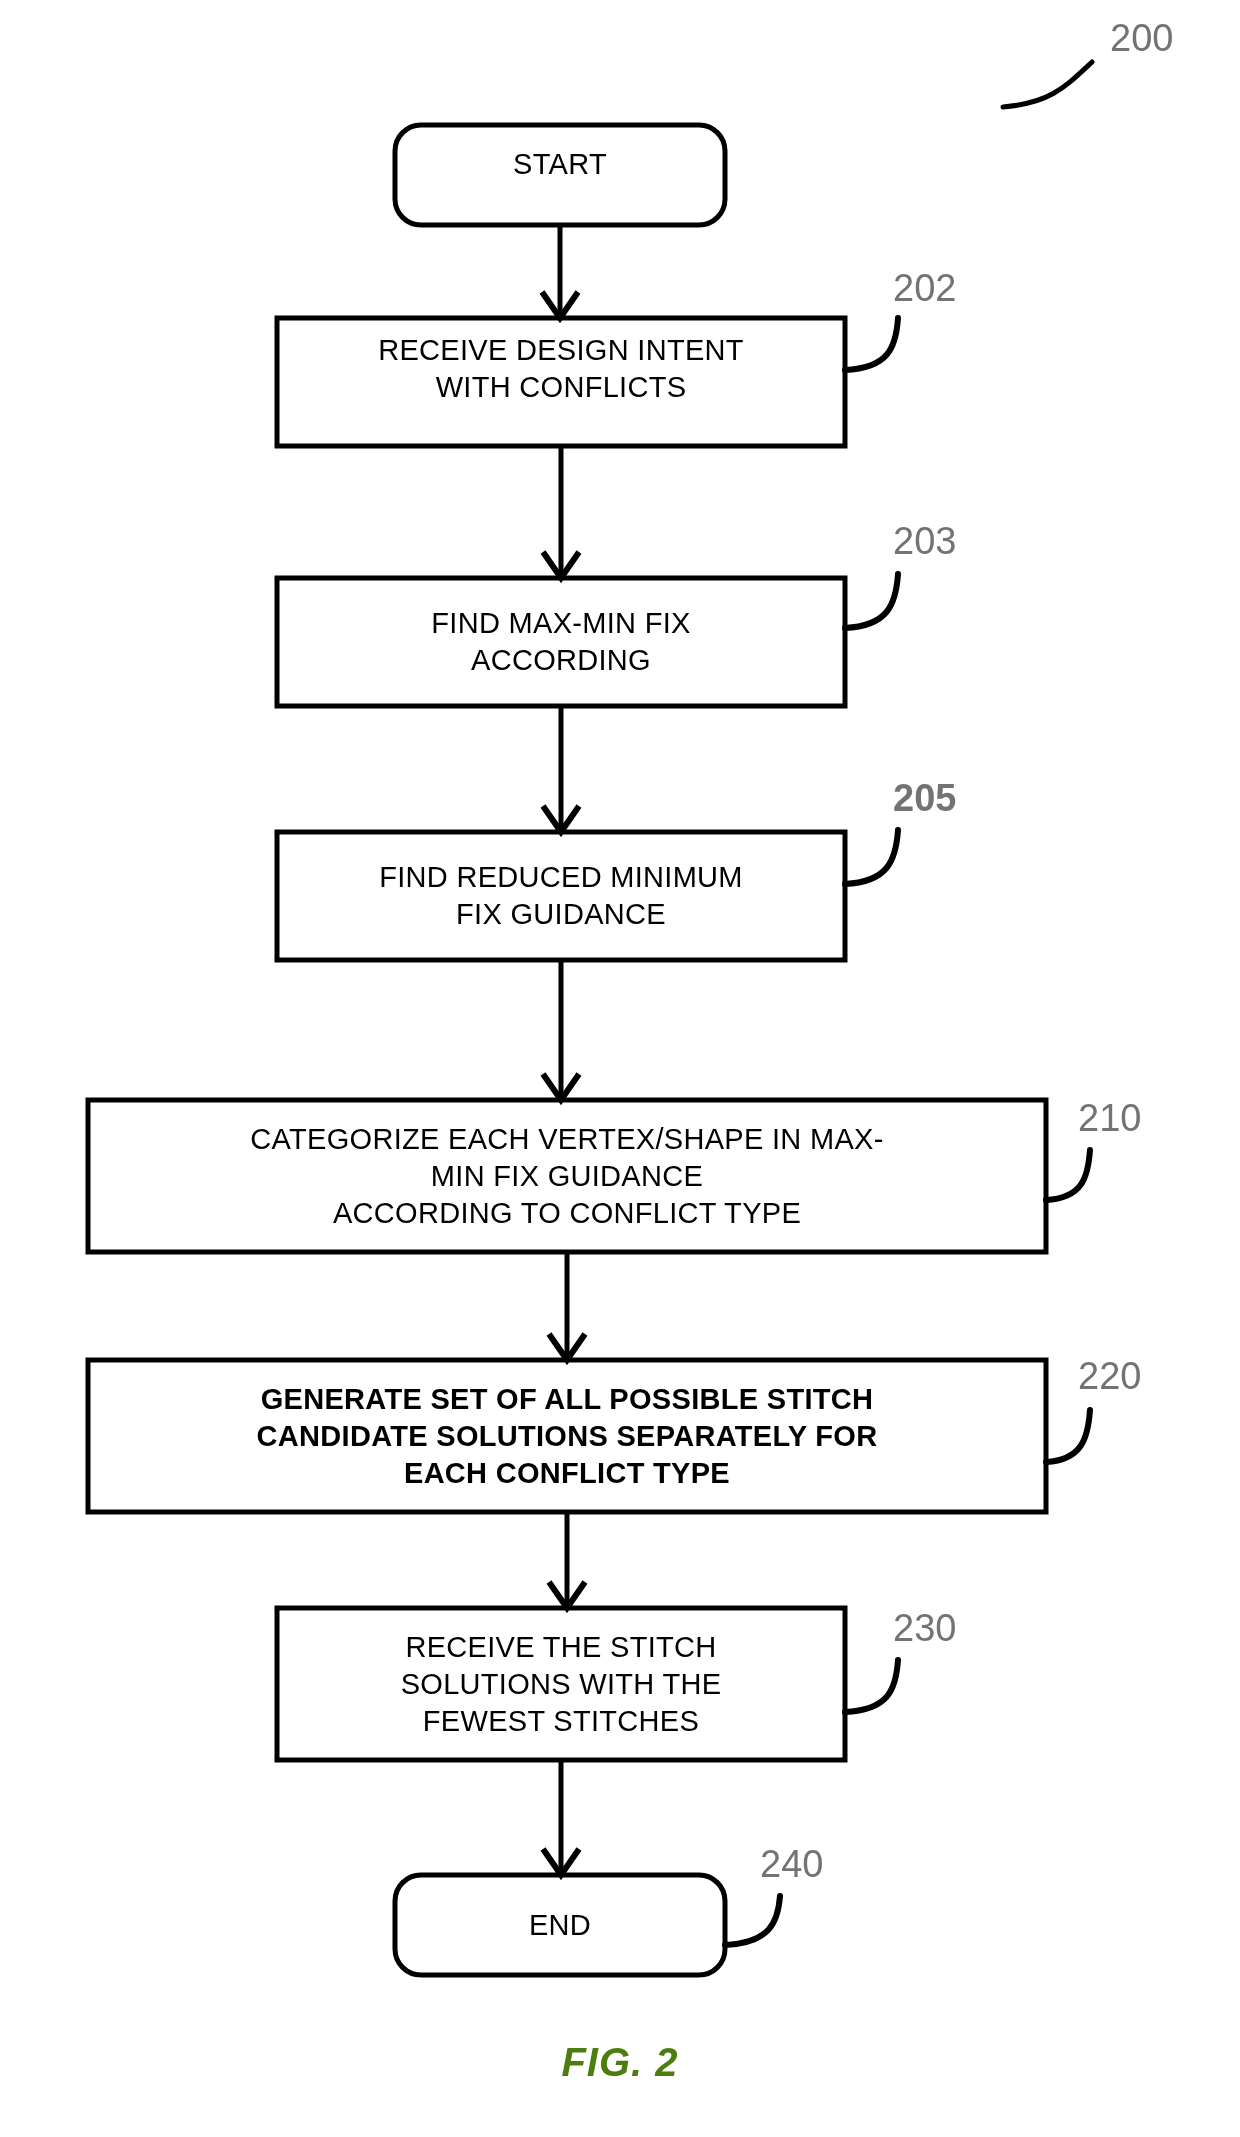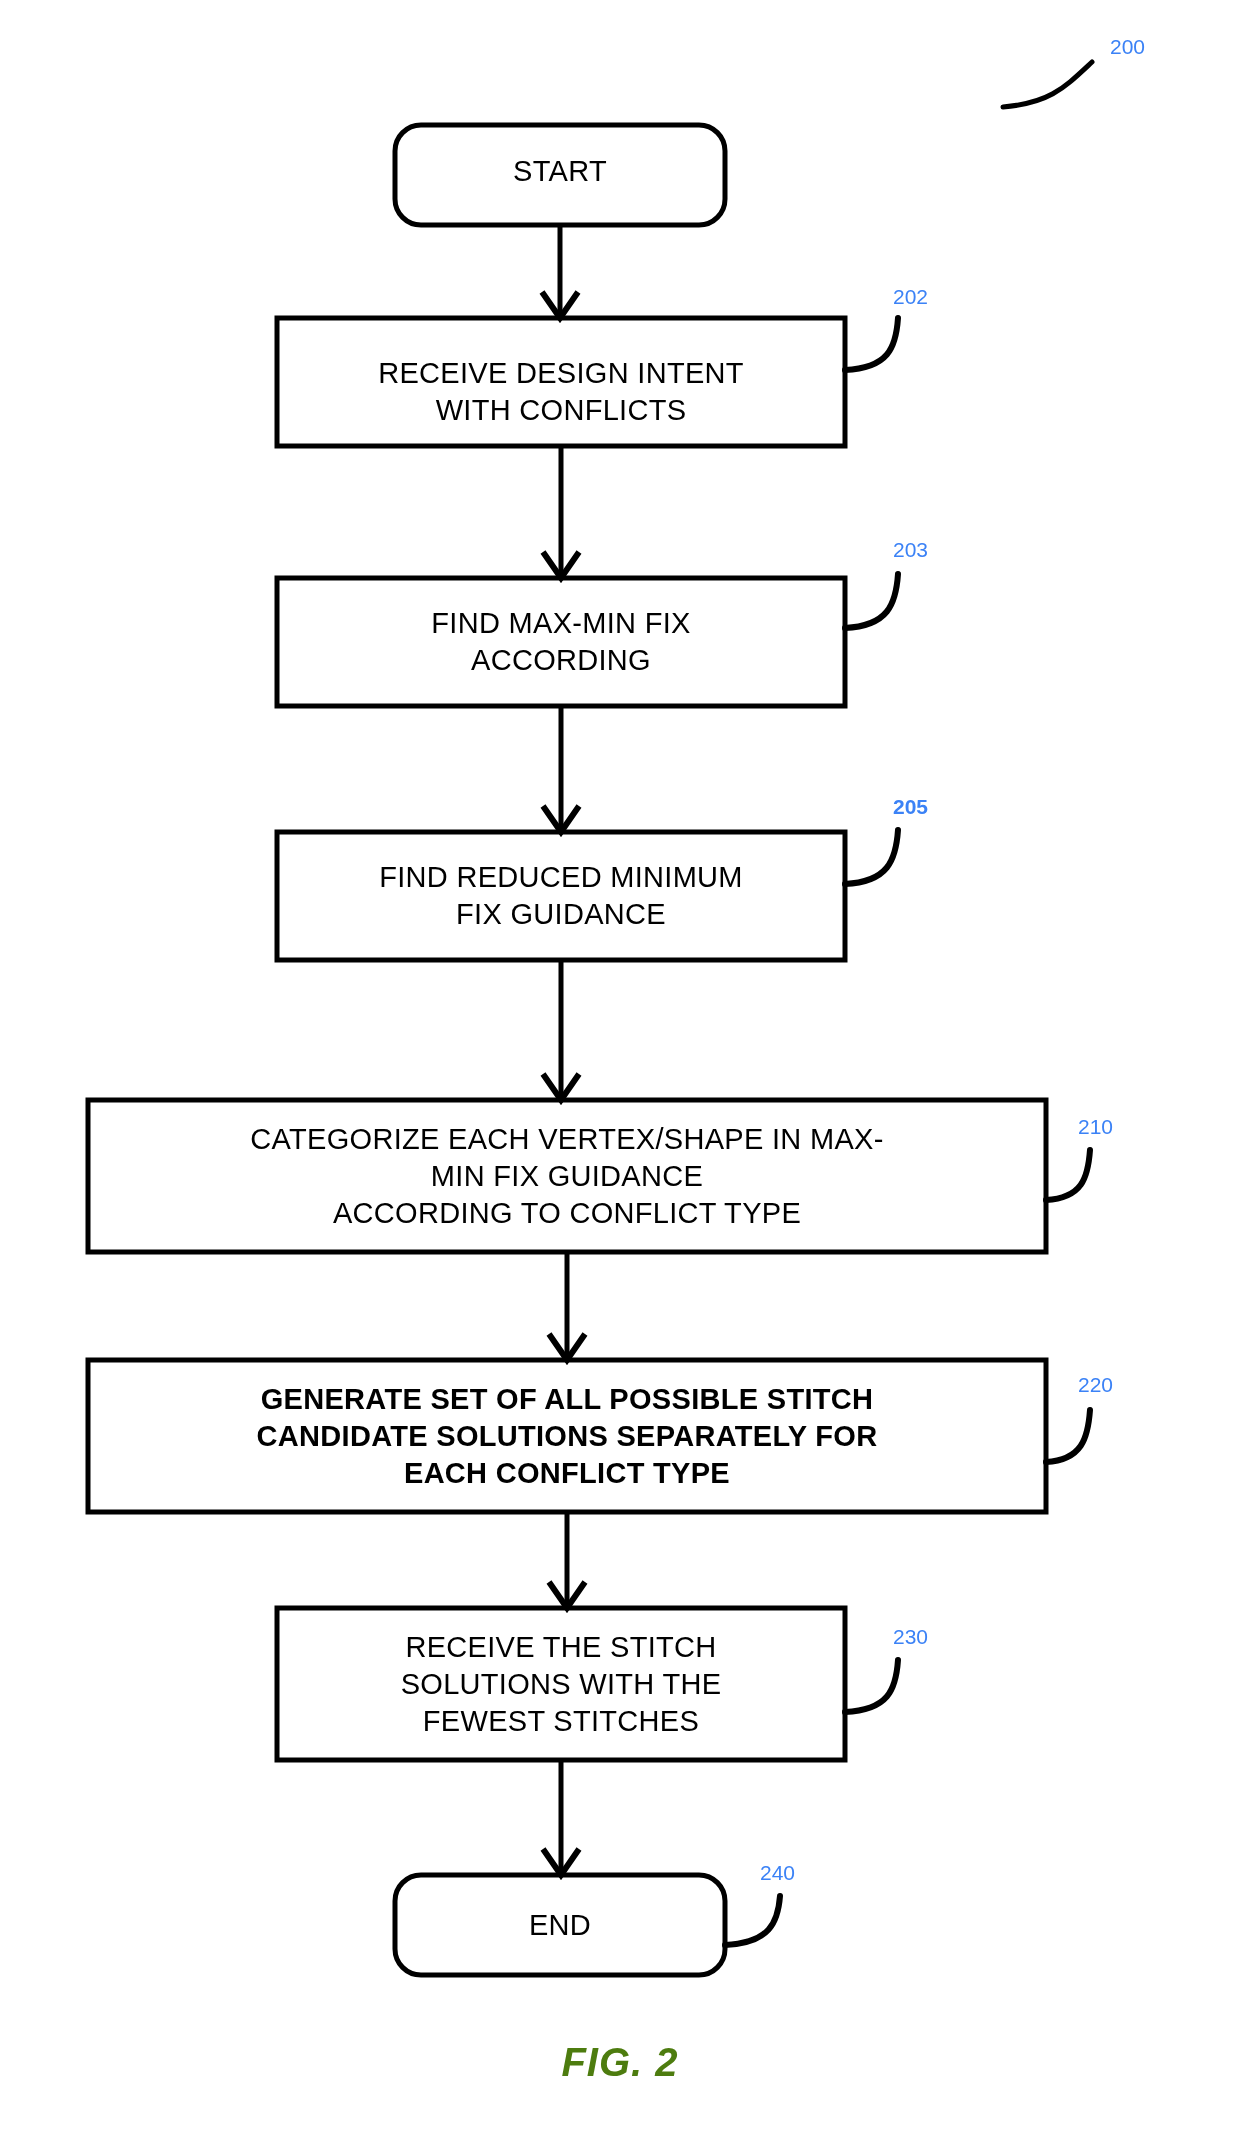--- a/index.html
+++ b/index.html
@@ -39,25 +39,24 @@
     letter-spacing: 0.3px;
     color: #000000;
     pointer-events: none;
   }
   .node-text .line {
     white-space: nowrap;
   }
   .ref-label {
     position: absolute;
     font-family: "Liberation Sans", sans-serif;
-    font-size: 21px;
+    font-size: 38px;
     line-height: 33px;
-    color: #3b82f6;
+    color: #737373;
     white-space: nowrap;
-    margin-top: 8px;
   }
   #fig-caption {
     position: absolute;
     left: 0;
     top: 2040px;
     width: 1240px;
     text-align: center;
     font-family: "Liberation Sans", sans-serif;
     font-weight: bold;
     font-style: italic;
@@ -118,24 +117,24 @@
         <path d="M 845 628 C 888 626 896 604 898 574" fill="none" stroke="#000000" stroke-width="6" stroke-linecap="round"></path>
         <path d="M 845 884 C 888 882 896 860 898 830" fill="none" stroke="#000000" stroke-width="6" stroke-linecap="round"></path>
         <path d="M 1046 1200 C 1082 1198 1088 1178 1090 1150" fill="none" stroke="#000000" stroke-width="6" stroke-linecap="round"></path>
         <path d="M 1046 1462 C 1082 1460 1088 1438 1090 1410" fill="none" stroke="#000000" stroke-width="6" stroke-linecap="round"></path>
         <path d="M 845 1712 C 888 1710 896 1690 898 1660" fill="none" stroke="#000000" stroke-width="6" stroke-linecap="round"></path>
         <path d="M 725 1945 C 770 1943 778 1922 780 1896" fill="none" stroke="#000000" stroke-width="6" stroke-linecap="round"></path>
       </g>
   </svg>
 
   <div id="text-layer">
-      <div class="node-text" style="left: 395px; top: 121px; width: 330px; height: 100px; justify-content: center;">
+      <div class="node-text" style="left: 395px; top: 114px; width: 330px; height: 100px; justify-content: center;">
         <div class="line">START</div>
       </div>
-      <div class="node-text" style="left: 277px; top: 328px; width: 568px; height: 128px;">
+      <div class="node-text" style="left: 277px; top: 305px; width: 568px; height: 128px;">
         <div class="line">RECEIVE DESIGN INTENT</div>
         <div class="line">WITH CONFLICTS</div>
       </div>
       <div class="node-text" style="left: 277px; top: 578px; width: 568px; height: 128px;">
         <div class="line">FIND MAX-MIN FIX</div>
         <div class="line">ACCORDING</div>
       </div>
       <div class="node-text" style="left: 277px; top: 832px; width: 568px; height: 128px;">
         <div class="line">FIND REDUCED MINIMUM</div>
         <div class="line">FIX GUIDANCE</div>

